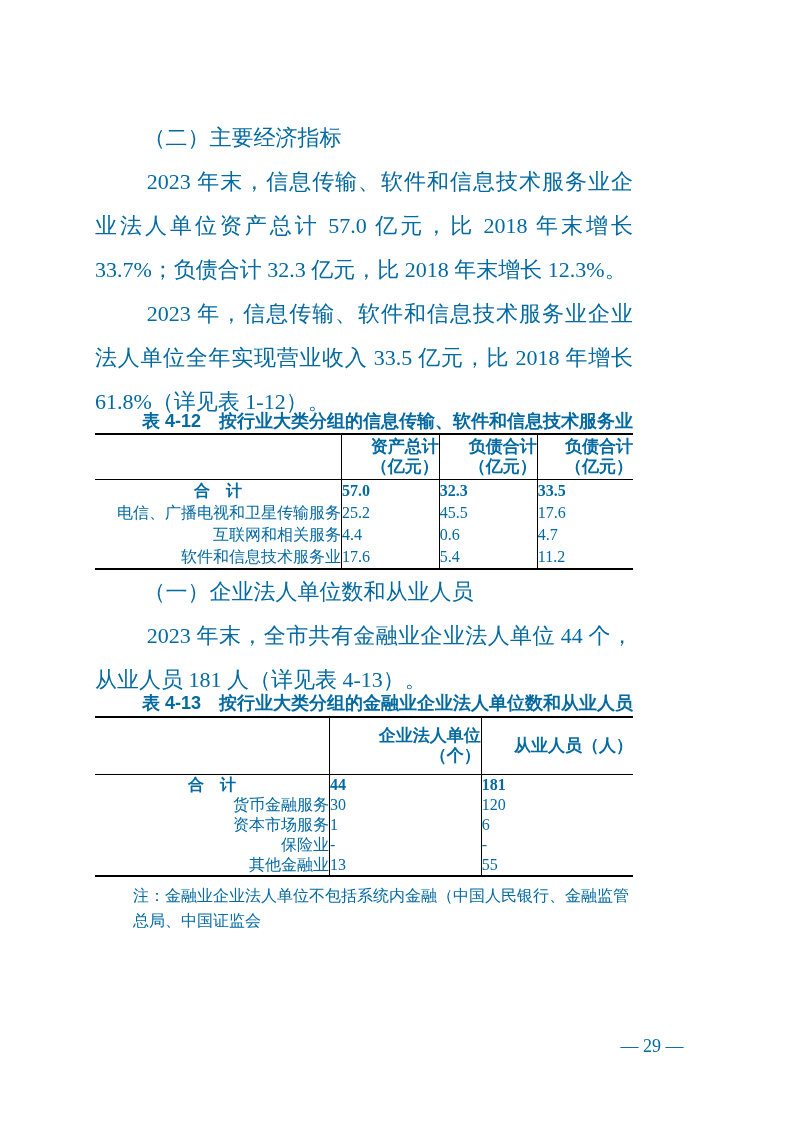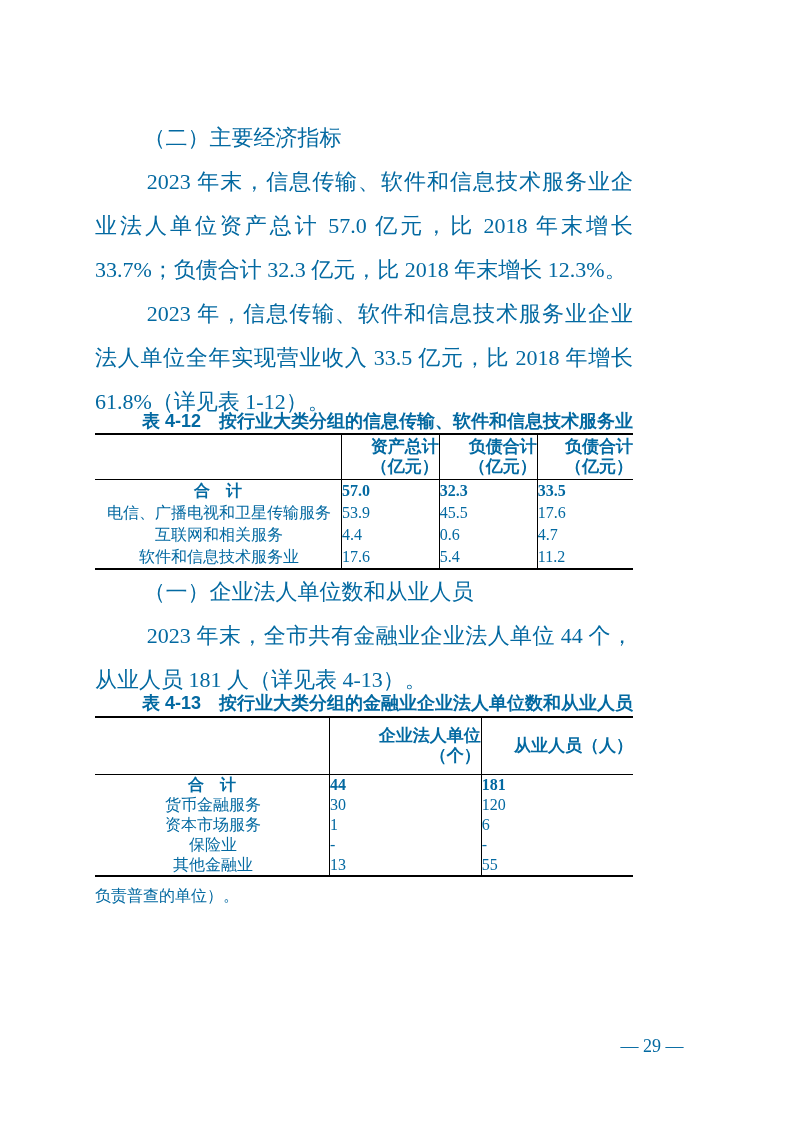--- a/index.html
+++ b/index.html
@@ -71,21 +71,21 @@
     border-bottom: 1.5px solid #000;
   }
   td {
     font-size: 16px;
     padding: 0;
     vertical-align: middle;
   }
   .t412 tbody td { line-height: 22px; height: 22px; }
   .t413 tbody td { line-height: 20px; height: 20px; }
   .vsep { border-left: 1.5px solid #000; }
-  td.lbl { text-align: center; padding-left: 2px; }
+  td.lbl { text-align: right; padding-left: 2px; }
   td.num { text-align: left; padding-right: 10px; }
   tr.total td { font-weight: bold; }
   tr.total td.lbl { text-align: center; padding-left: 0; }
   .note {
     font-size: 16px;
     line-height: 25px;
     margin-top: 6px;
   }
   .note .l1 { padding-left: 38px; }
   .pageno {
@@ -140,21 +140,21 @@
       </thead>
       <tbody>
         <tr class="total">
           <td class="lbl">合　计</td>
           <td class="num vsep">57.0</td>
           <td class="num vsep">32.3</td>
           <td class="num vsep">33.5</td>
         </tr>
         <tr>
           <td class="lbl">电信、广播电视和卫星传输服务</td>
-          <td class="num vsep">53.9</td>
+          <td class="num vsep">25.2</td>
           <td class="num vsep">45.5</td>
           <td class="num vsep">17.6</td>
         </tr>
         <tr>
           <td class="lbl">互联网和相关服务</td>
           <td class="num vsep">4.4</td>
           <td class="num vsep">0.6</td>
           <td class="num vsep">4.7</td>
         </tr>
         <tr>
@@ -209,19 +209,19 @@
         </tr>
         <tr>
           <td class="lbl">其他金融业</td>
           <td class="num vsep">13</td>
           <td class="num vsep">55</td>
         </tr>
       </tbody>
     </table>
 
     <div class="note">
-      <div>负责普查的单位）。</div>
+      <div class="l1">注：金融业企业法人单位不包括系统内金融（中国人民银行、金融监管总局、中国证监会</div>
     </div>
 
   </div>
 
   <div class="pageno">— 29 —</div>
 </div>
 
 </body></html>

